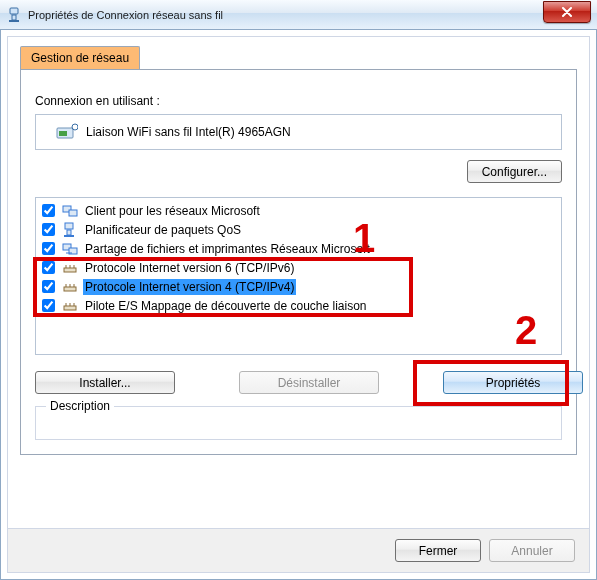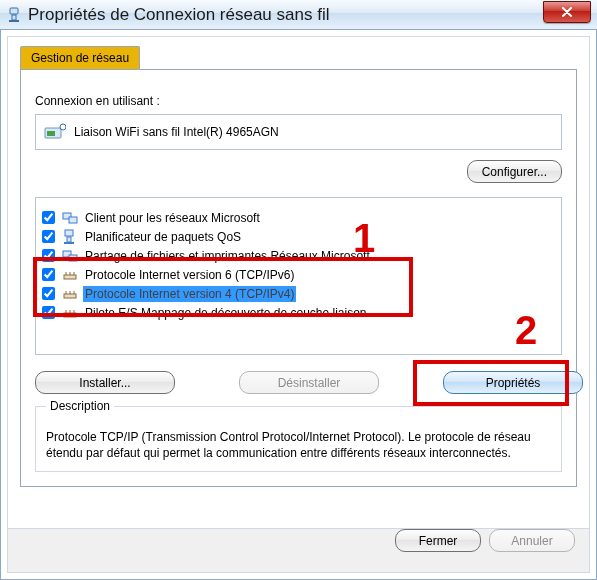--- a/index.html
+++ b/index.html
@@ -1,44 +1,44 @@
 <!DOCTYPE html>
 <html><head>
 <meta charset="utf-8">
 <style>
   html,body{margin:0;padding:0;font-family:"Segoe UI",Tahoma,sans-serif;font-size:12px;color:#000;background:#ccc}
   .window{width:597px;height:580px;background:#fff;box-shadow:0 0 12px rgba(0,0,0,.5);position:relative;box-sizing:border-box}
   .titlebar{height:30px;background:linear-gradient(#f7fbff,#dfeaf5 45%,#cbdff2 46%,#e7f1fb);display:flex;align-items:center;padding:0 6px;border-bottom:1px solid #8ea8c4;box-sizing:border-box}
   .titlebar .ticon{width:16px;height:16px;margin-right:6px;display:flex;align-items:center;justify-content:center}
-  .titlebar .title{flex:1;color:#1a1a1a;font-size:17px}
+  .titlebar .title{flex:1;color:#1a1a1a;font-size:11px}
   .closebtn{width:46px;height:20px;border-radius:0 0 4px 4px;background:linear-gradient(#e59a96,#cd3b2f 45%,#b81f14 46%,#d9574b);border:1px solid #6e0e07;color:#fff;display:flex;align-items:center;justify-content:center;font-weight:bold;font-size:14px;position:relative;top:-3px;box-shadow:0 1px 1px rgba(0,0,0,.3)}
   .body{position:absolute;top:30px;left:0;right:0;bottom:0;border:1px solid #8ea8c4;border-top:none;background:#fff;box-sizing:border-box}
   .inner{position:absolute;inset:6px;border:1px solid #d0d7e5;background:#fff;box-sizing:border-box;padding:8px 12px 10px}
   .tabbar{position:relative;height:24px}
-  .tab{display:inline-block;padding:4px 10px 5px;border:1px solid #9aa7b8;border-bottom:1px solid #fff;border-radius:2px 2px 0 0;background:#eab308;position:relative;top:1px;font-size:12px}
+  .tab{display:inline-block;padding:4px 10px 5px;border:1px solid #9aa7b8;border-bottom:1px solid #fff;border-radius:2px 2px 0 0;background:#fdba74;position:relative;top:1px;font-size:12px}
   .tabpane{border:1px solid #9aa7b8;padding:12px 14px 14px;background:#fff}
   .label{margin:12px 0 6px}
-  .adapterbox{border:1px solid #b7c4d5;background:#fff;height:34px;display:flex;align-items:center;padding:0 8px}
+  .adapterbox{border:1px solid #b7c4d5;background:#fff;height:34px;display:flex;align-items:center;padding:0 20px}
   .adapterbox .aicon{width:22px;height:20px;margin-right:8px;display:flex;align-items:center;justify-content:center}
   .btnright{display:flex;justify-content:flex-end;margin:10px 0 14px}
-  .btn{min-width:92px;height:23px;border:1px solid #707070;border-radius:10px;background:linear-gradient(#fdfdfd,#efefef 45%,#e3e3e3 46%,#f4f4f4);font-family:inherit;font-size:12px;padding:0 14px;color:#000}
+  .btn{min-width:92px;height:23px;border:1px solid #707070;border-radius:3px;background:linear-gradient(#fdfdfd,#efefef 45%,#e3e3e3 46%,#f4f4f4);font-family:inherit;font-size:12px;padding:0 14px;color:#000}
   .btn:disabled{color:#8c8c8c;border-color:#b5b5b5;background:linear-gradient(#fafafa,#f0f0f0)}
   .btn.def{border-color:#3c7fb1;background:linear-gradient(#f0f7fe,#d6e8fb 45%,#bedbf7 46%,#e4f1fd)}
-  .listbox{border:1px solid #b7c4d5;background:#fff;height:158px;overflow:hidden;padding:10px 0;box-sizing:border-box}
+  .listbox{border:1px solid #b7c4d5;background:#fff;height:158px;overflow:hidden;padding:3px 0;box-sizing:border-box}
   .row{display:flex;align-items:center;height:19px;padding:0 6px;font-size:12px;white-space:nowrap}
   .row input[type=checkbox]{margin:0 6px 0 0;width:13px;height:13px}
   .row .ricon{width:18px;height:16px;margin-right:4px;display:flex;align-items:center;justify-content:center}
   .row .txt{padding:1px 2px}
-  .row.sel .txt{background:#3399ff;color:#404040}
+  .row.sel .txt{background:#3399ff;color:#000000}
   .btnrow{display:flex;gap:64px;justify-content:space-between;margin:16px 0 12px}
   .btnrow .btn{flex:0 0 140px}
   .fieldset{border:1px solid #d0d7e5;padding:8px 10px 10px}
   .fieldset .legend{position:relative;top:-16px;background:#fff;display:inline-block;padding:0 4px;margin-bottom:-10px}
   .fieldset .desc{font-size:12px;line-height:1.35}
-  .footer{position:absolute;left:0;right:0;bottom:0;height:44px;border-top:1px solid #d0d7e5;background:#f0f0f0;display:flex;justify-content:flex-end;gap:8px;padding:0 14px;box-sizing:border-box}
+  .footer{position:absolute;left:0;right:0;bottom:0;height:44px;border-top:1px solid #d0d7e5;background:#f0f0f0;display:flex;align-items:center;justify-content:flex-end;gap:8px;padding:0 14px;box-sizing:border-box}
   .ann1{position:absolute;border:4px solid #d90000;pointer-events:none;box-sizing:border-box}
   .annT{position:absolute;color:#d90000;font-weight:bold;font-size:40px;font-family:Arial,sans-serif;pointer-events:none}
 </style>
 </head>
 <body>
 
 <div class="window">
 
   <div class="titlebar">
     <span class="ticon">
@@ -149,21 +149,20 @@
           </div>
 
         <div class="btnrow">
           <button class="btn">Installer...</button>
           <button class="btn" disabled="">Désinstaller</button>
           <button class="btn def">Propriétés</button>
         </div>
 
         <div class="fieldset">
           <span class="legend">Description</span>
-          <div class="desc">Protocole TCP/IP (Transmission Control Protocol/Internet Protocol). Le protocole de réseau étendu par défaut qui permet la communication entre différents réseaux interconnectés.</div>
         </div>
 
         <div class="ann1" style="left:12px;top:187px;width:380px;height:60px"></div>
         <div class="annT" style="left:332px;top:146px">1</div>
         <div class="ann1" style="left:392px;top:290px;width:156px;height:46px"></div>
         <div class="annT" style="left:494px;top:238px">2</div>
 
       </div>
 
       <div class="footer">

